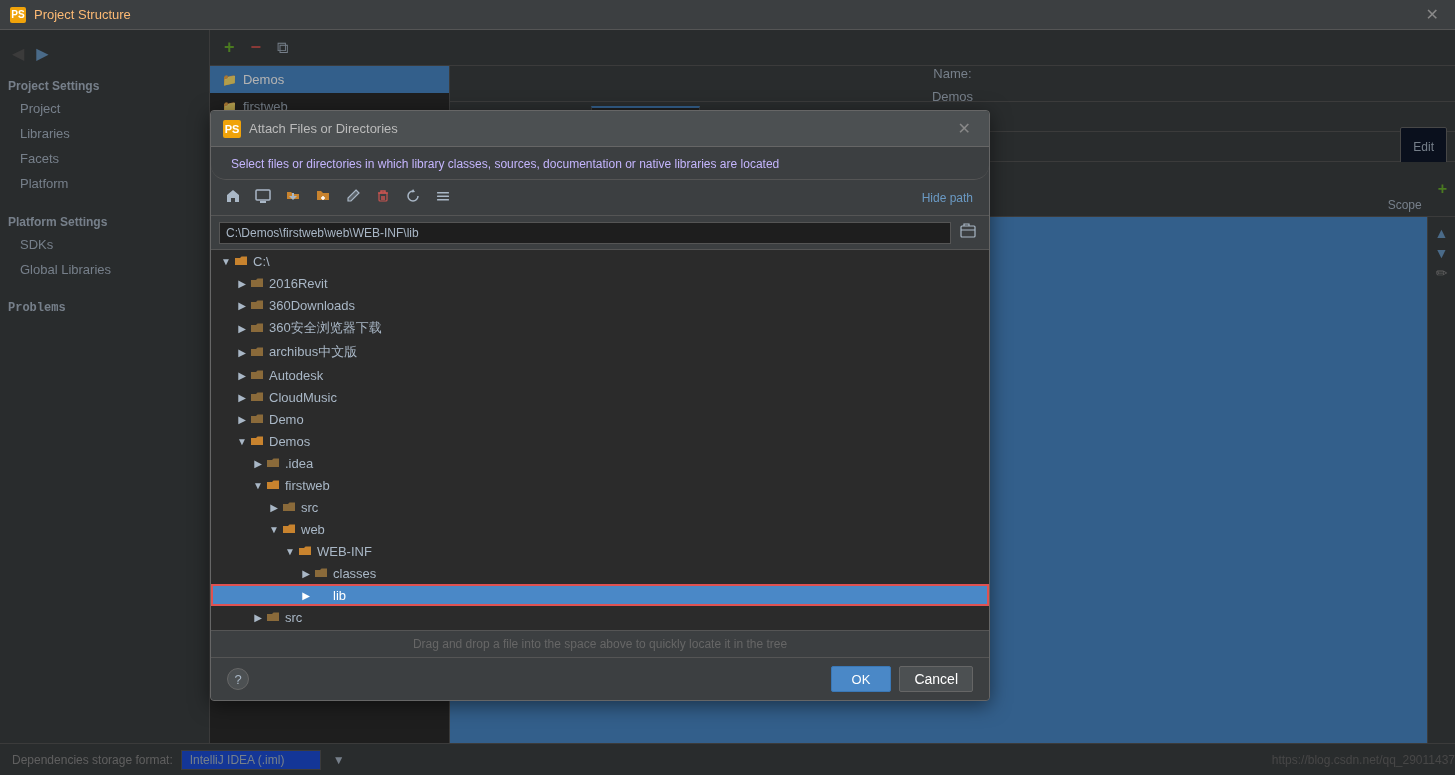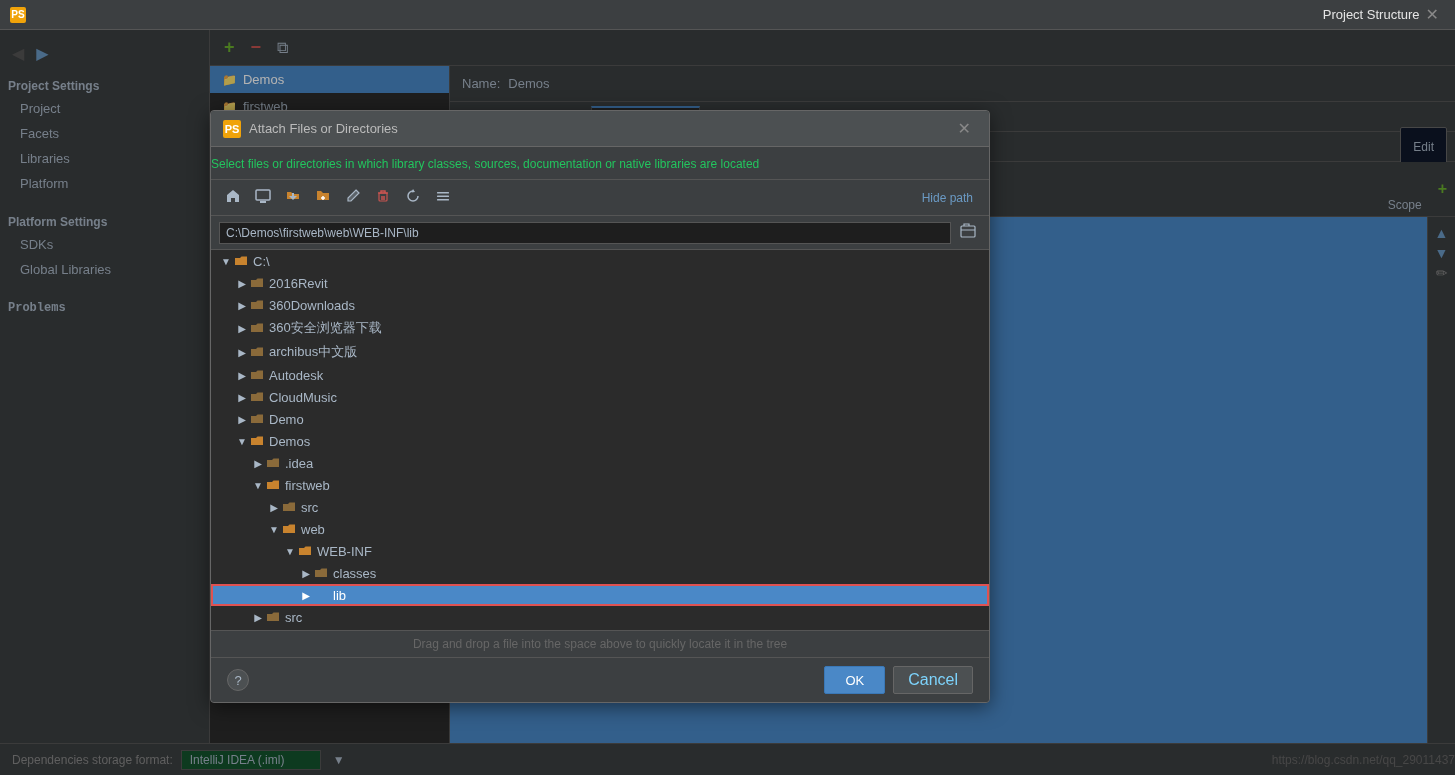--- a/index.html
+++ b/index.html
@@ -29,22 +29,21 @@
       width: 16px; height: 16px;
       background: #f0a30a;
       border-radius: 2px;
       margin-right: 8px;
       display: flex; align-items: center; justify-content: center;
       font-size: 10px; color: #fff; font-weight: bold;
     }
     .title-bar-text {
       flex: 1;
       font-size: 13px;
-      color: #e5e5e5;
-      text-align: right;
+      color: #fdba74;
     }
     .title-bar-close {
       cursor: pointer;
       font-size: 16px;
       color: #888;
       padding: 2px 6px;
     }
 
     
     .main-container {
@@ -126,20 +125,21 @@
 
     
     .name-bar {
       height: 36px;
       background: #3c3f41;
       display: flex;
       align-items: center;
       padding: 0 12px;
       gap: 8px;
       border-bottom: 1px solid #555;
+      flex-direction: column;
     }
     .name-label { color: #a9b7c6; }
     .name-value { color: #a9b7c6; }
 
     
     .tabs-bar {
       height: 30px;
       background: #3c3f41;
       display: flex;
       align-items: flex-end;
@@ -268,24 +268,25 @@
       color: #bbb;
     }
     .dialog-close-btn {
       cursor: pointer;
       color: #888;
       font-size: 16px;
       padding: 2px 6px;
     }
 
     .dialog-desc {
-      padding: 10px 16px 8px 0;
-      color: #22c55e;
+      padding: 10px 16px 8px 20px;
+      color: #c4b5fd;
       font-size: 12px;
       border-bottom: 1px solid #555;
+      border-radius: 15px;
     }
 
     
     .dialog-toolbar {
       height: 36px;
       display: flex;
       align-items: center;
       padding: 0 8px;
       gap: 2px;
       background: #3c3f41;
@@ -424,43 +425,43 @@
       border: 1px solid #3a78b7;
       color: #fff;
       cursor: pointer;
       font-size: 13px;
       border-radius: 2px;
     }
     .btn-cancel {
       padding: 4px 14px;
       background: #4c5052;
       border: 1px solid #666;
-      color: #7dd3fc;
-      cursor: pointer;
-      font-size: 16px;
+      color: #ffffff;
+      cursor: pointer;
+      font-size: 14px;
       border-radius: 2px;
     }
 
     
     .bottom-bar {
       position: absolute;
       bottom: 0; left: 0; right: 0;
       height: 32px;
       background: #3c3f41;
       display: flex;
       align-items: center;
       padding: 0 12px;
       gap: 8px;
       border-top: 1px solid #555;
       font-size: 12px;
     }
     .bottom-label { color: #888; }
     .bottom-value {
       padding: 2px 8px;
-      background: #14532d;
+      background: #1d4ed8;
       border: 1px solid #555;
       color: #a9b7c6;
       min-width: 140px;
     }
     .bottom-dropdown {
       cursor: pointer;
       padding: 2px 4px;
       color: #a9b7c6;
     }
     .watermark {
@@ -498,24 +499,24 @@
       <span class="nav-arrow disabled">◀</span>
       <span class="nav-arrow">▶</span>
     </div>
 
     <div class="sidebar-section-label">Project Settings</div>
 
     <div class="sidebar-item">
       <span>Project</span>
     </div>
     <div class="sidebar-item">
+      <span>Libraries</span>
+    </div>
+    <div class="sidebar-item">
       <span>Facets</span>
-    </div>
-    <div class="sidebar-item">
-      <span>Libraries</span>
     </div>
     <div class="sidebar-item">
       <span>Platform</span>
     </div>
 
     <div class="sidebar-section-label" style="margin-top:12px;">Platform Settings</div>
     <div class="sidebar-item">
       <span>SDKs</span>
     </div>
     <div class="sidebar-item">

